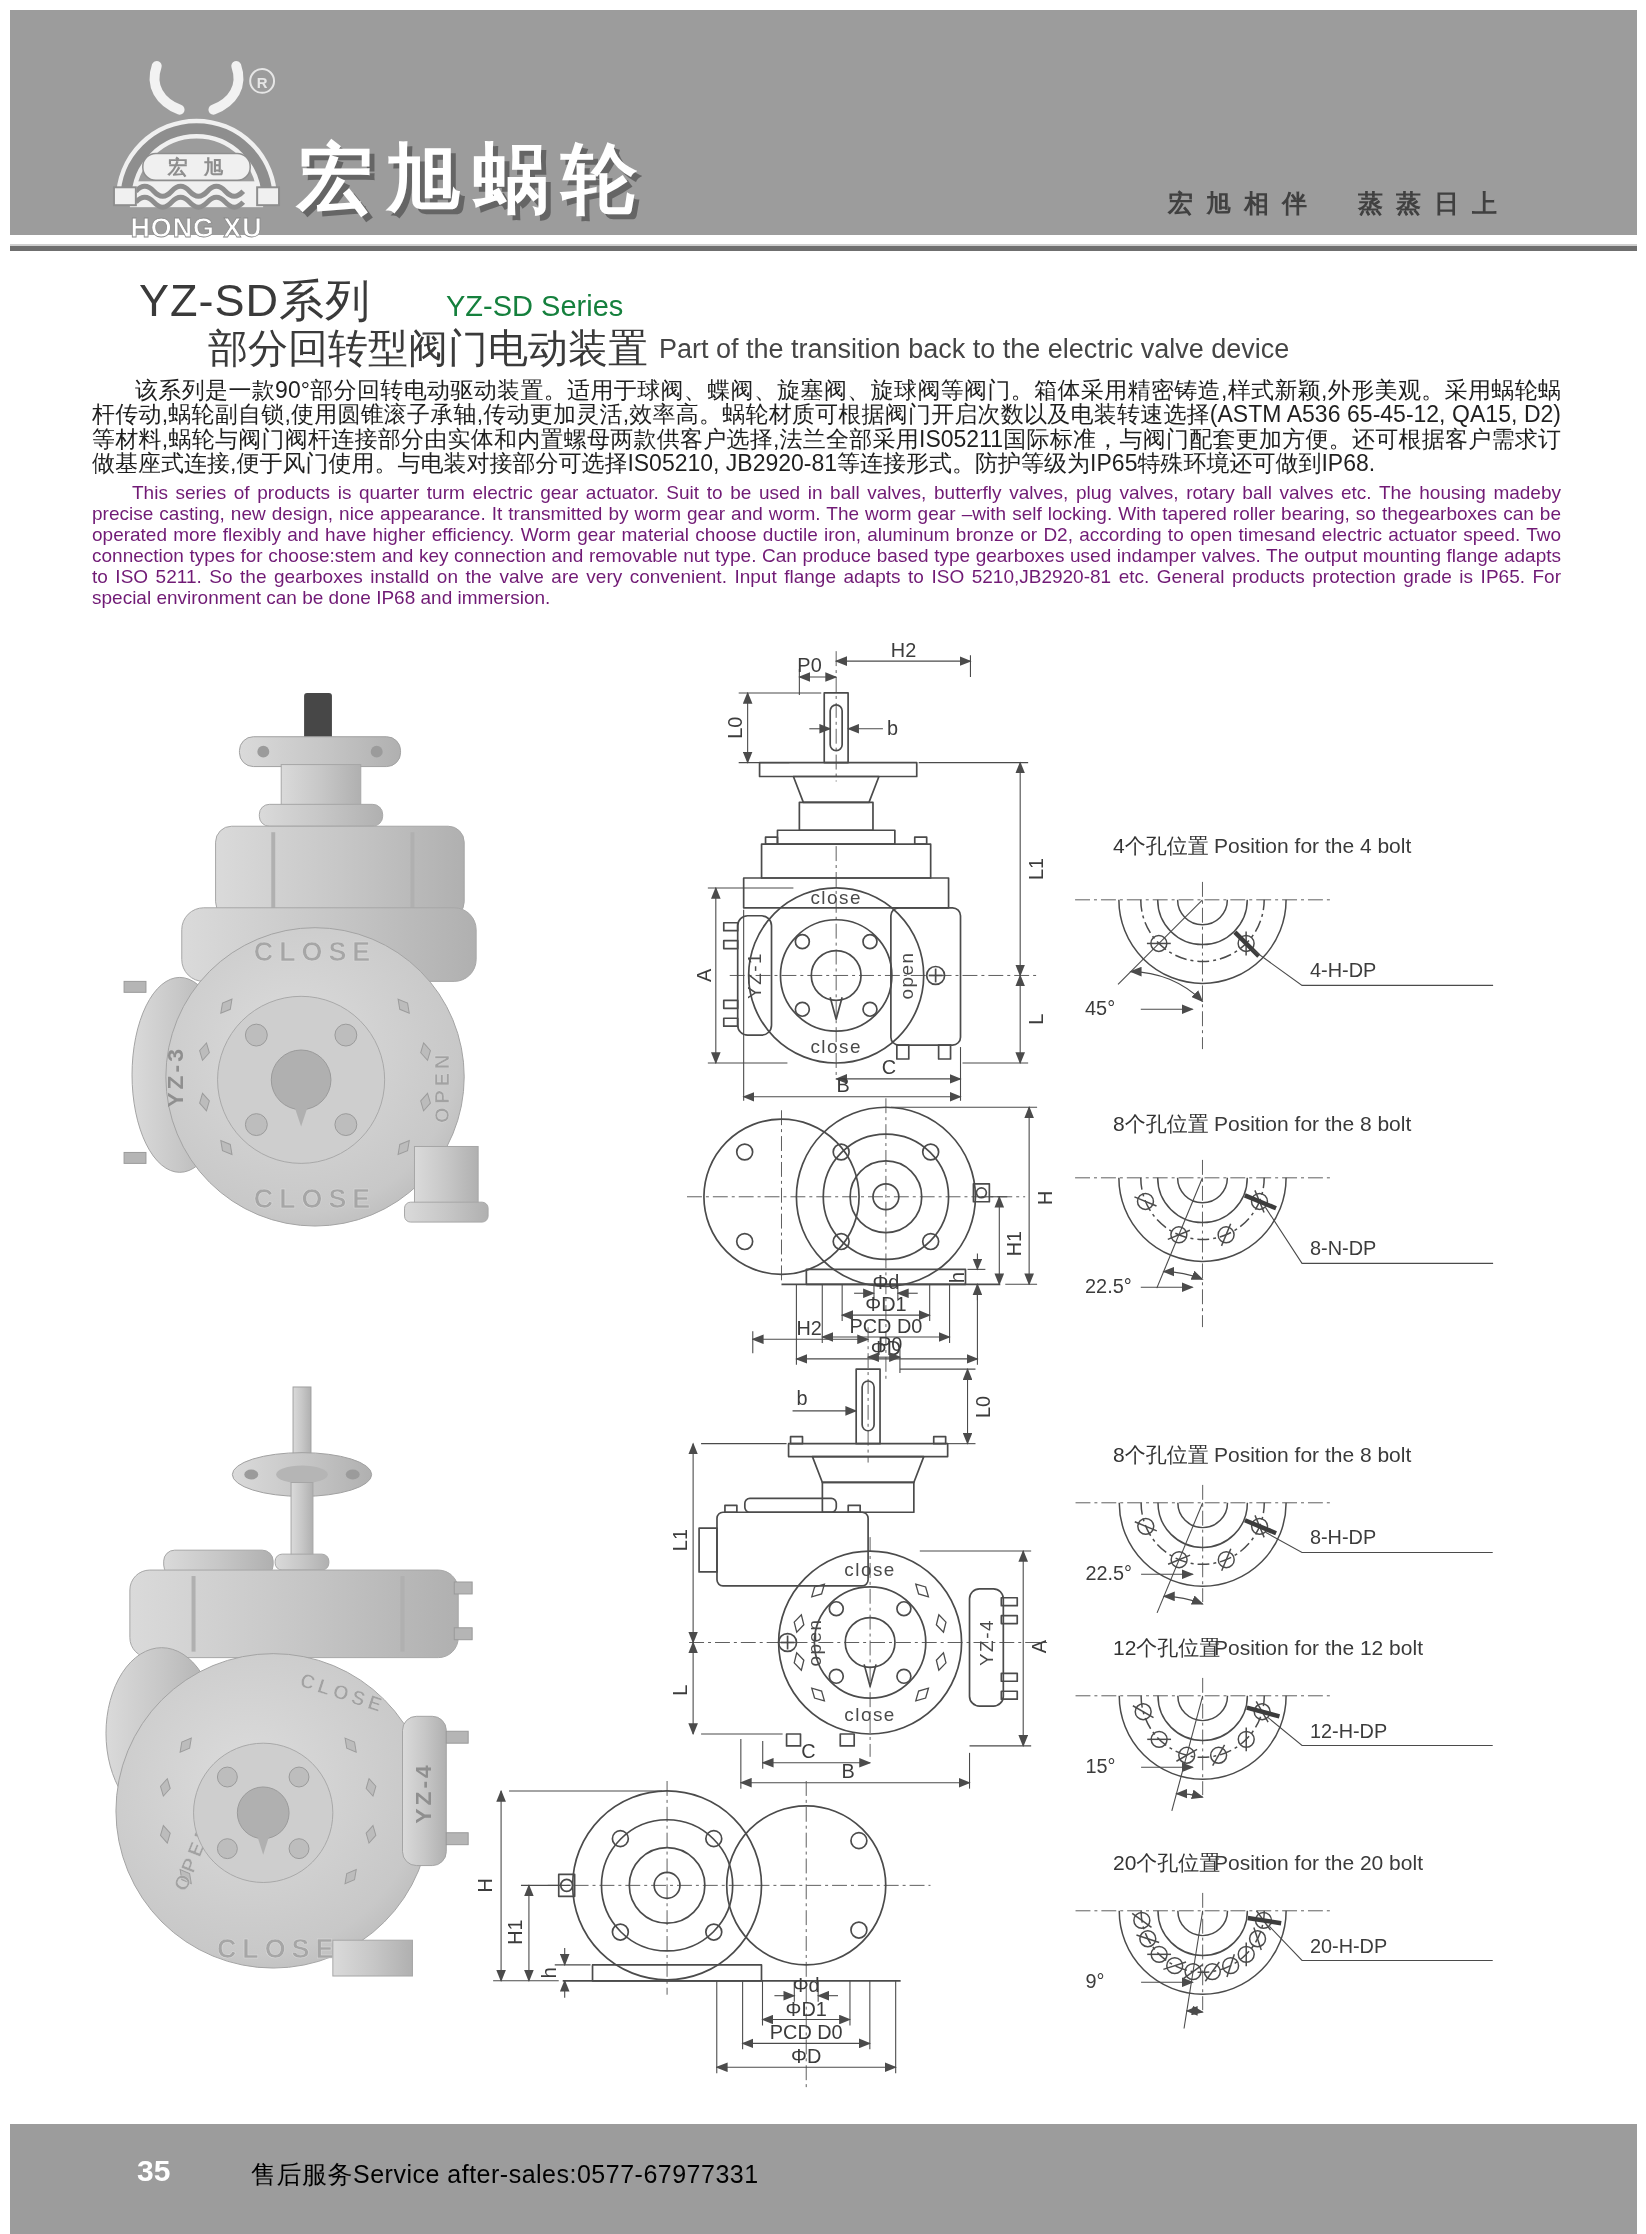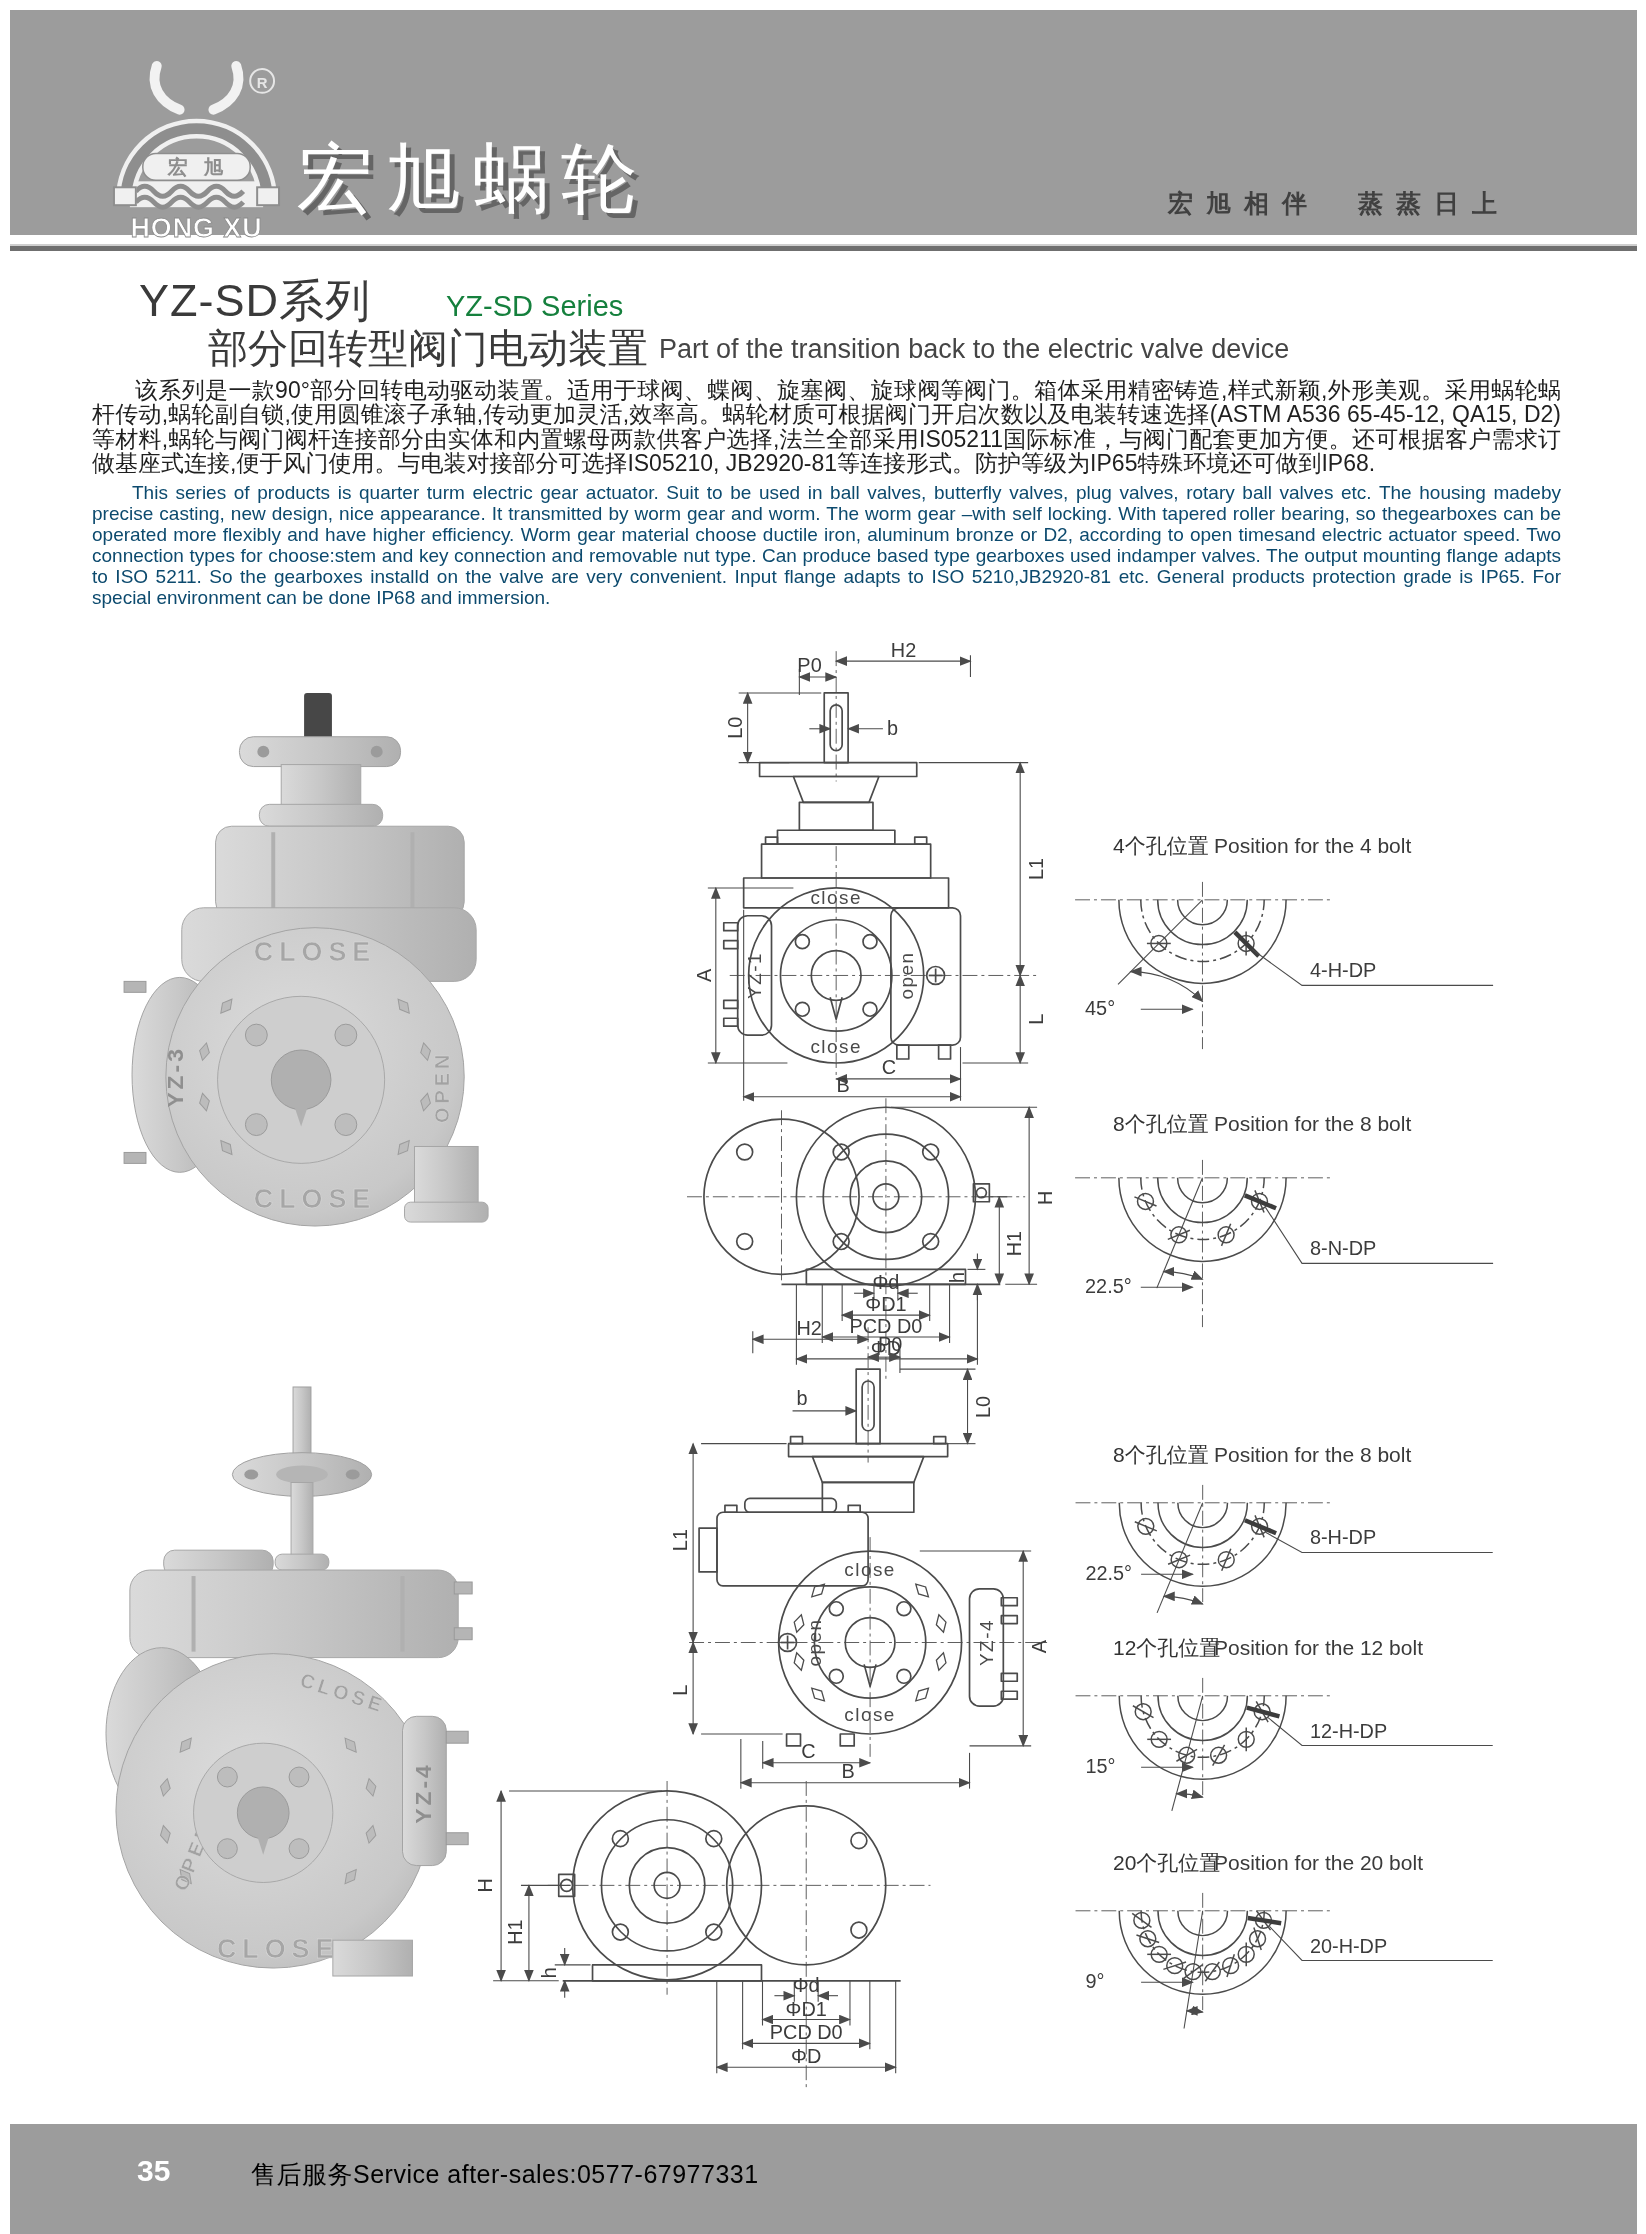--- a/index.html
+++ b/index.html
@@ -4,33 +4,33 @@
 <style>
   html,body{margin:0;padding:0;background:#e9e9e9;}
   .page{position:relative;width:1647px;height:2235px;margin:0 auto;background:#ffffff;
         font-family:"Liberation Sans",sans-serif;overflow:hidden;}
   .band{position:absolute;left:10px;right:10px;background:#9c9c9c;}
   .header{top:10px;height:225px;}
   .footer{top:2124px;height:119px;}
   .rule{position:absolute;left:10px;right:10px;top:244px;height:7px;background:#6f6f6f;
         border-top:2px solid #cfcfcf;box-sizing:border-box;}
   .logo{position:absolute;left:100px;top:48px;overflow:visible;}
-  .brand{position:absolute;left:287px;top:119px;font-size:76px;font-weight:normal;color:#ffffff;
+  .brand{position:absolute;left:287px;top:119px;font-size:76px;font-weight:bold;color:#ffffff;
          letter-spacing:12px;text-shadow:5px 5px 0 rgba(88,88,88,.8);white-space:nowrap;}
   .slogan{position:absolute;left:1158px;top:177px;font-size:25px;color:#404040;
           letter-spacing:13px;font-weight:bold;white-space:nowrap;}
   .abs{position:absolute;}
   .series-cn{left:139px;top:271px;font-size:45px;color:#3a3a3a;letter-spacing:1px;}
   .series-en{left:446px;top:290px;font-size:29px;color:#15803d;}
   .subtitle-cn{left:208px;top:321px;font-size:40px;color:#3a3a3a;}
   .subtitle-en{left:659px;top:334px;font-size:27px;color:#454545;}
   .intro-cn{position:absolute;left:92px;top:378px;width:1469px;margin:0;font-size:23px;
             line-height:24.4px;color:#1f1f1f;text-align:justify;text-indent:43px;}
   .intro-en{position:absolute;left:92px;top:482px;width:1469px;margin:0;font-size:19px;
-            line-height:21px;color:#0c4a6e;text-align:justify;text-indent:40px;}
+            line-height:21px;color:#701a75;text-align:justify;text-indent:40px;}
   svg.draw{position:absolute;overflow:visible;}
   .ln{stroke:#4b4b4b;stroke-width:1.7;fill:none;stroke-linejoin:round;}
   .ln2{stroke:#4b4b4b;stroke-width:1.5;fill:none;}
   .dim{stroke:#4b4b4b;stroke-width:1.1;fill:none;}
   .cl{stroke:#5f5f5f;stroke-width:1;stroke-dasharray:15 4 3 4;fill:none;}
   .thick{stroke:#3c3c3c;stroke-width:4.5;}
   .dtxt{font-size:20px;fill:#3c3c3c;}
   .otxt{font-size:19px;fill:#4a4a4a;letter-spacing:1.5px;}
   .dia-line{fill:none;stroke:#4b4b4b;stroke-width:1.3;}
   .dia-soft{fill:#bcbcbc;stroke:#9c9c9c;stroke-width:1;}

